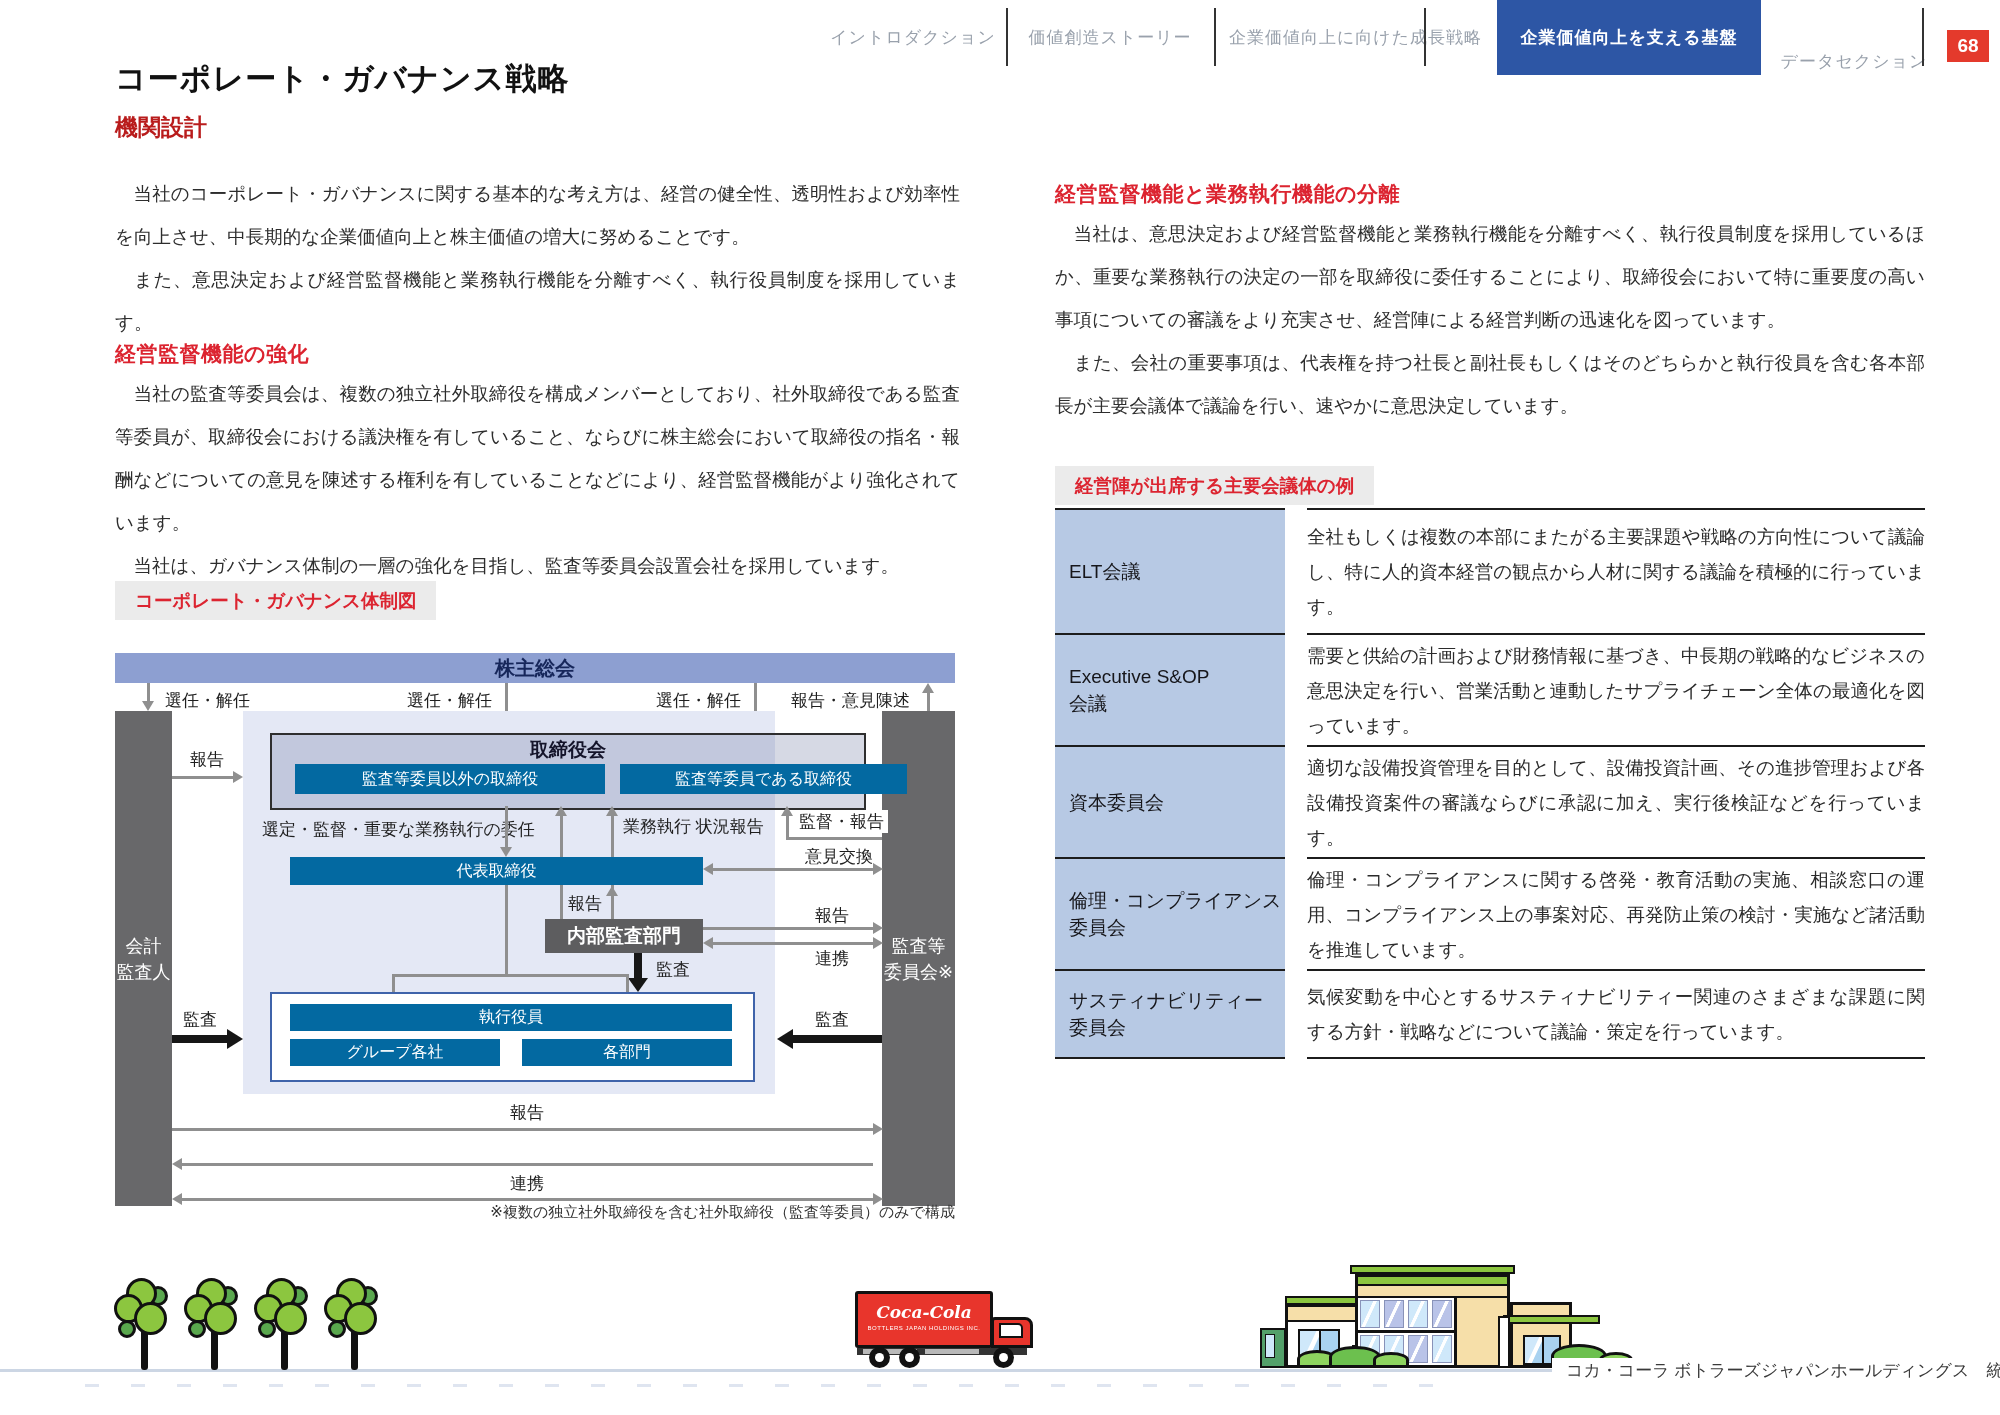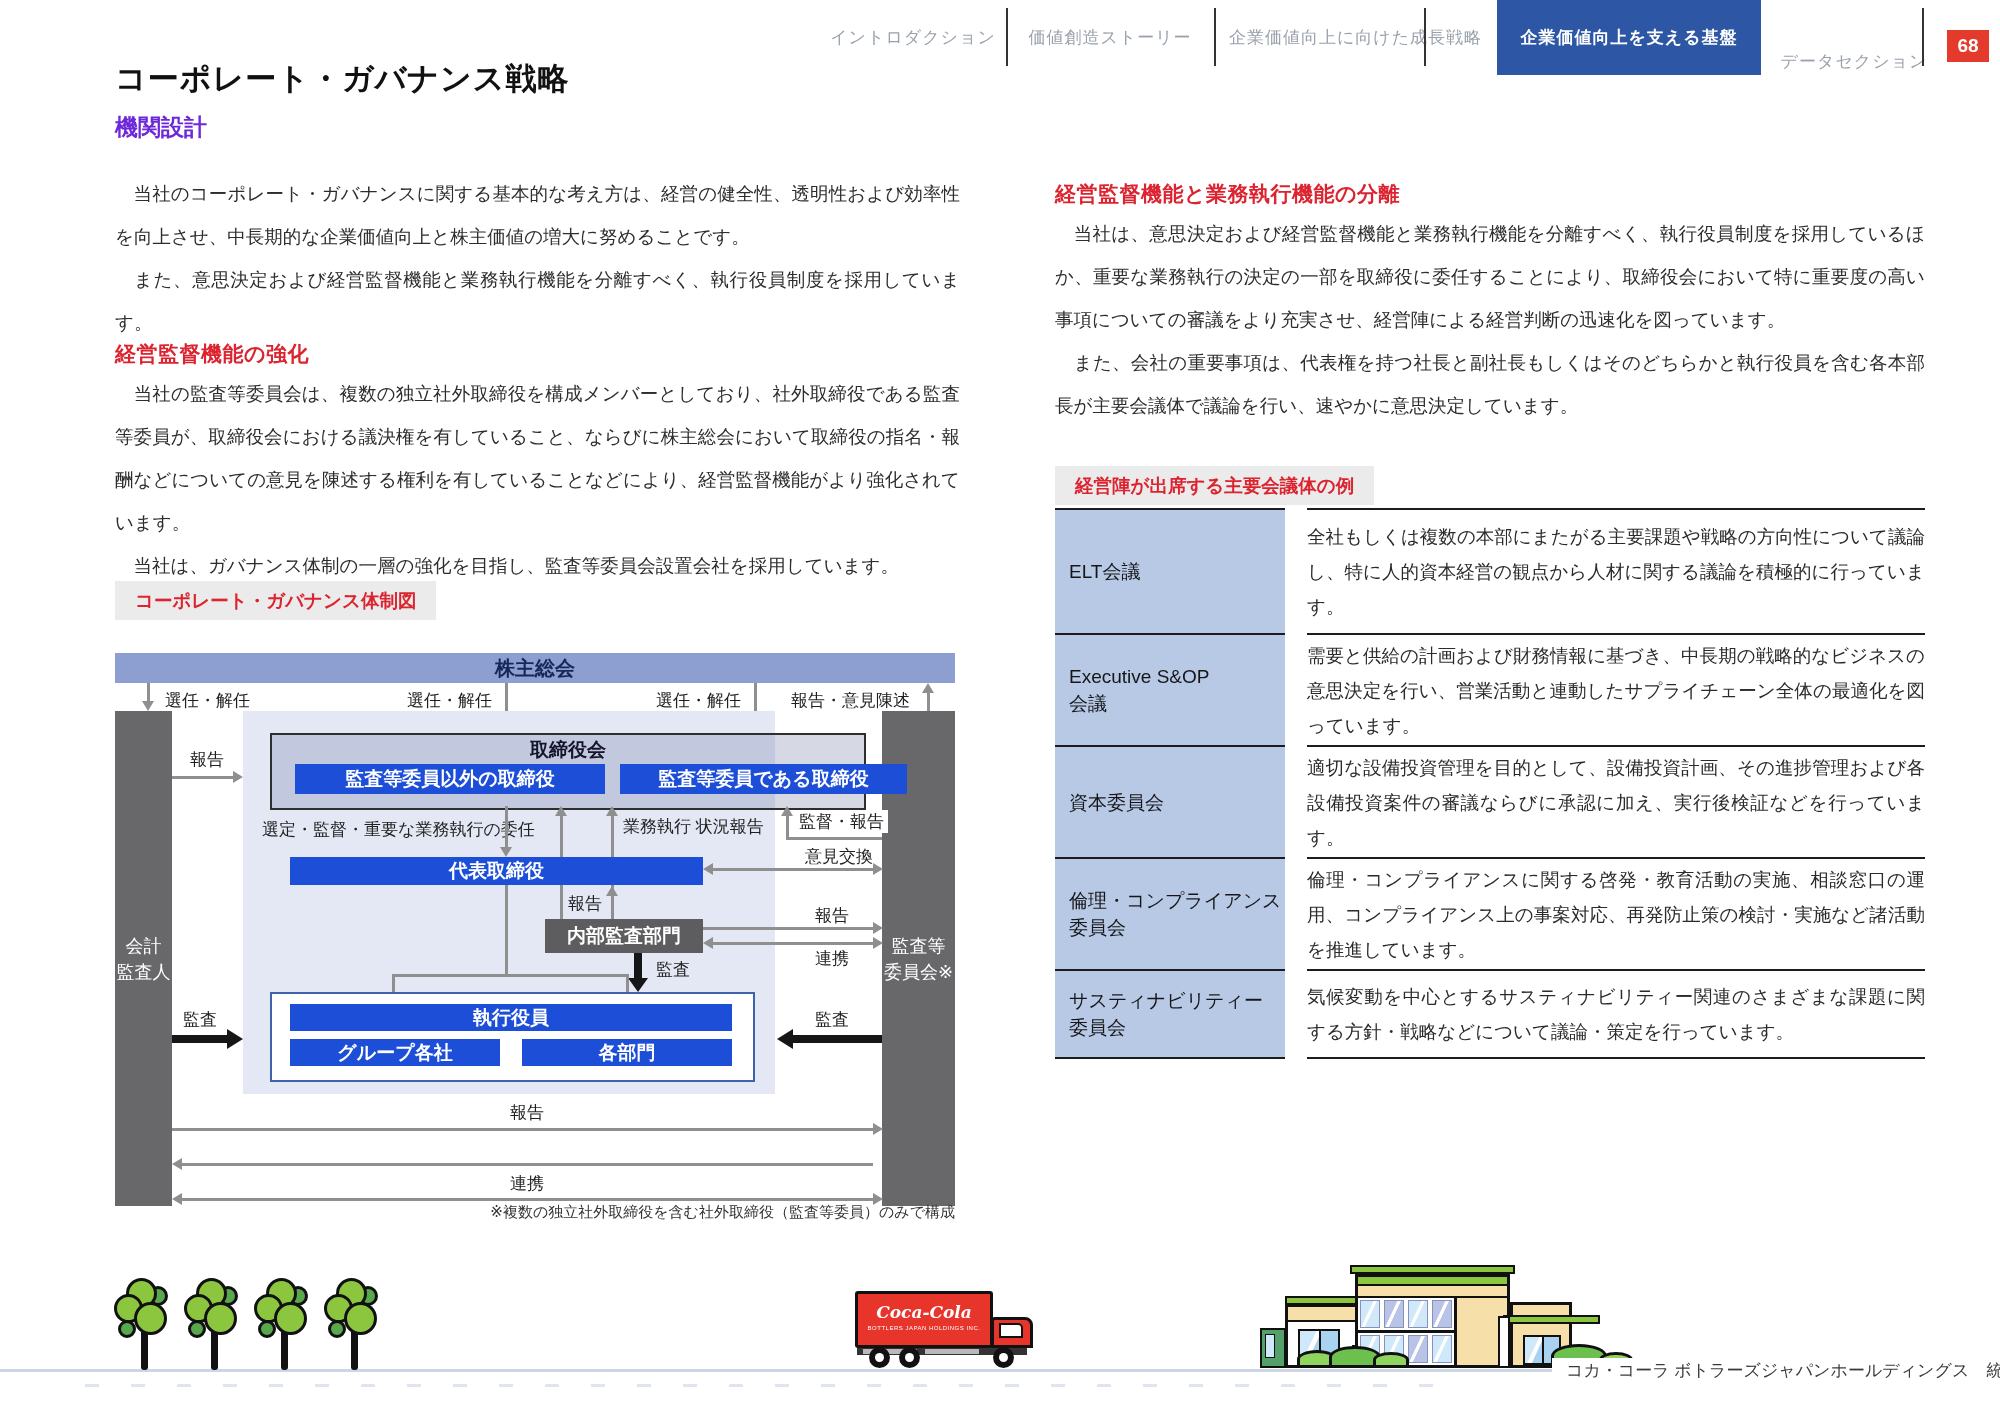--- a/index.html
+++ b/index.html
@@ -11,42 +11,42 @@
   .nav{position:absolute;left:820px;top:0;width:1180px;height:75px;}
   .nav-item{position:absolute;top:0;height:75px;line-height:75px;text-align:center;
     font-size:17px;color:#99a1ac;letter-spacing:1px;white-space:nowrap;}
   .nav-sep{position:absolute;top:8px;width:2px;height:58px;background:#333;}
   .nav-active{position:absolute;top:0;height:75px;background:#2d56a5;color:#fff;
     font-size:17px;line-height:75px;text-align:center;font-weight:600;letter-spacing:1px;}
   .pagenum{position:absolute;background:#e43a2c;color:#fff;font-weight:bold;font-size:19px;
     display:flex;align-items:center;justify-content:center;}
   
   .h1{position:absolute;left:115px;top:58px;font-size:31px;font-weight:800;color:#111;letter-spacing:1px;}
-  .h2{position:absolute;left:115px;top:112px;font-size:23px;font-weight:bold;color:#6d28d9;}
+  .h2{position:absolute;left:115px;top:112px;font-size:23px;font-weight:bold;color:#b91c1c;}
   .h3red{position:absolute;font-size:21px;font-weight:bold;color:#dc2430;letter-spacing:.5px;}
   .body-col{position:absolute;font-size:18.5px;line-height:43px;text-align:justify;color:#2d2d2d;}
   .body-col p{margin:0;}
   .glabel{position:absolute;background:#ebebeb;color:#dc2430;font-size:18.5px;font-weight:600;
     padding:7px 20px;white-space:nowrap;}
   .preline{white-space:pre-line;}
   
   .diagram{position:absolute;left:115px;top:635px;width:840px;height:560px;margin-top:16px;}
   .d-bar{position:absolute;left:0;top:2px;width:840px;height:30px;background:#8d9fd1;
     color:#16265a;font-size:20px;font-weight:bold;text-align:center;line-height:30px;}
   .d-colL,.d-colR{position:absolute;top:60px;height:495px;background:#68686a;color:#fff;
     display:flex;align-items:center;justify-content:center;text-align:center;
     font-size:18px;line-height:26px;}
   .d-colL{left:0;width:57px;}
   .d-colR{left:767px;width:73px;}
   .d-lav{position:absolute;left:128px;top:60px;width:532px;height:383px;background:#e4e8f5;}
   .d-board{position:absolute;left:155px;top:82px;width:592px;height:73px;
     background:rgba(106,118,158,0.28);border:2px solid #2e2e2e;}
   .d-board-title{position:absolute;left:0;right:0;top:2px;text-align:center;
     font-size:19px;font-weight:bold;color:#14142a;}
-  .bluebox{position:absolute;background:#1d4ed8;color:#fff;font-weight:bold;font-size:19px;
+  .bluebox{position:absolute;background:#0369a1;color:#fff;font-weight:normal;font-size:16px;
     display:flex;align-items:center;justify-content:center;white-space:nowrap;}
   .graybox{position:absolute;background:#5d5d5f;color:#fff;font-weight:bold;font-size:19px;
     display:flex;align-items:center;justify-content:center;}
   .whitebox{position:absolute;background:#fff;border:2px solid #3f63aa;}
   .dlabel{position:absolute;font-size:17px;color:#1f1f1f;white-space:nowrap;}
   .dcenter{position:absolute;left:57px;width:710px;text-align:center;font-size:17px;color:#1f1f1f;}
   .hl{position:absolute;height:3px;background:#8f8f8f;}
   .vl{position:absolute;width:3px;background:#8f8f8f;}
   .hl-blk{position:absolute;height:8px;background:#161616;}
   .ah{position:absolute;width:0;height:0;border-style:solid;}

